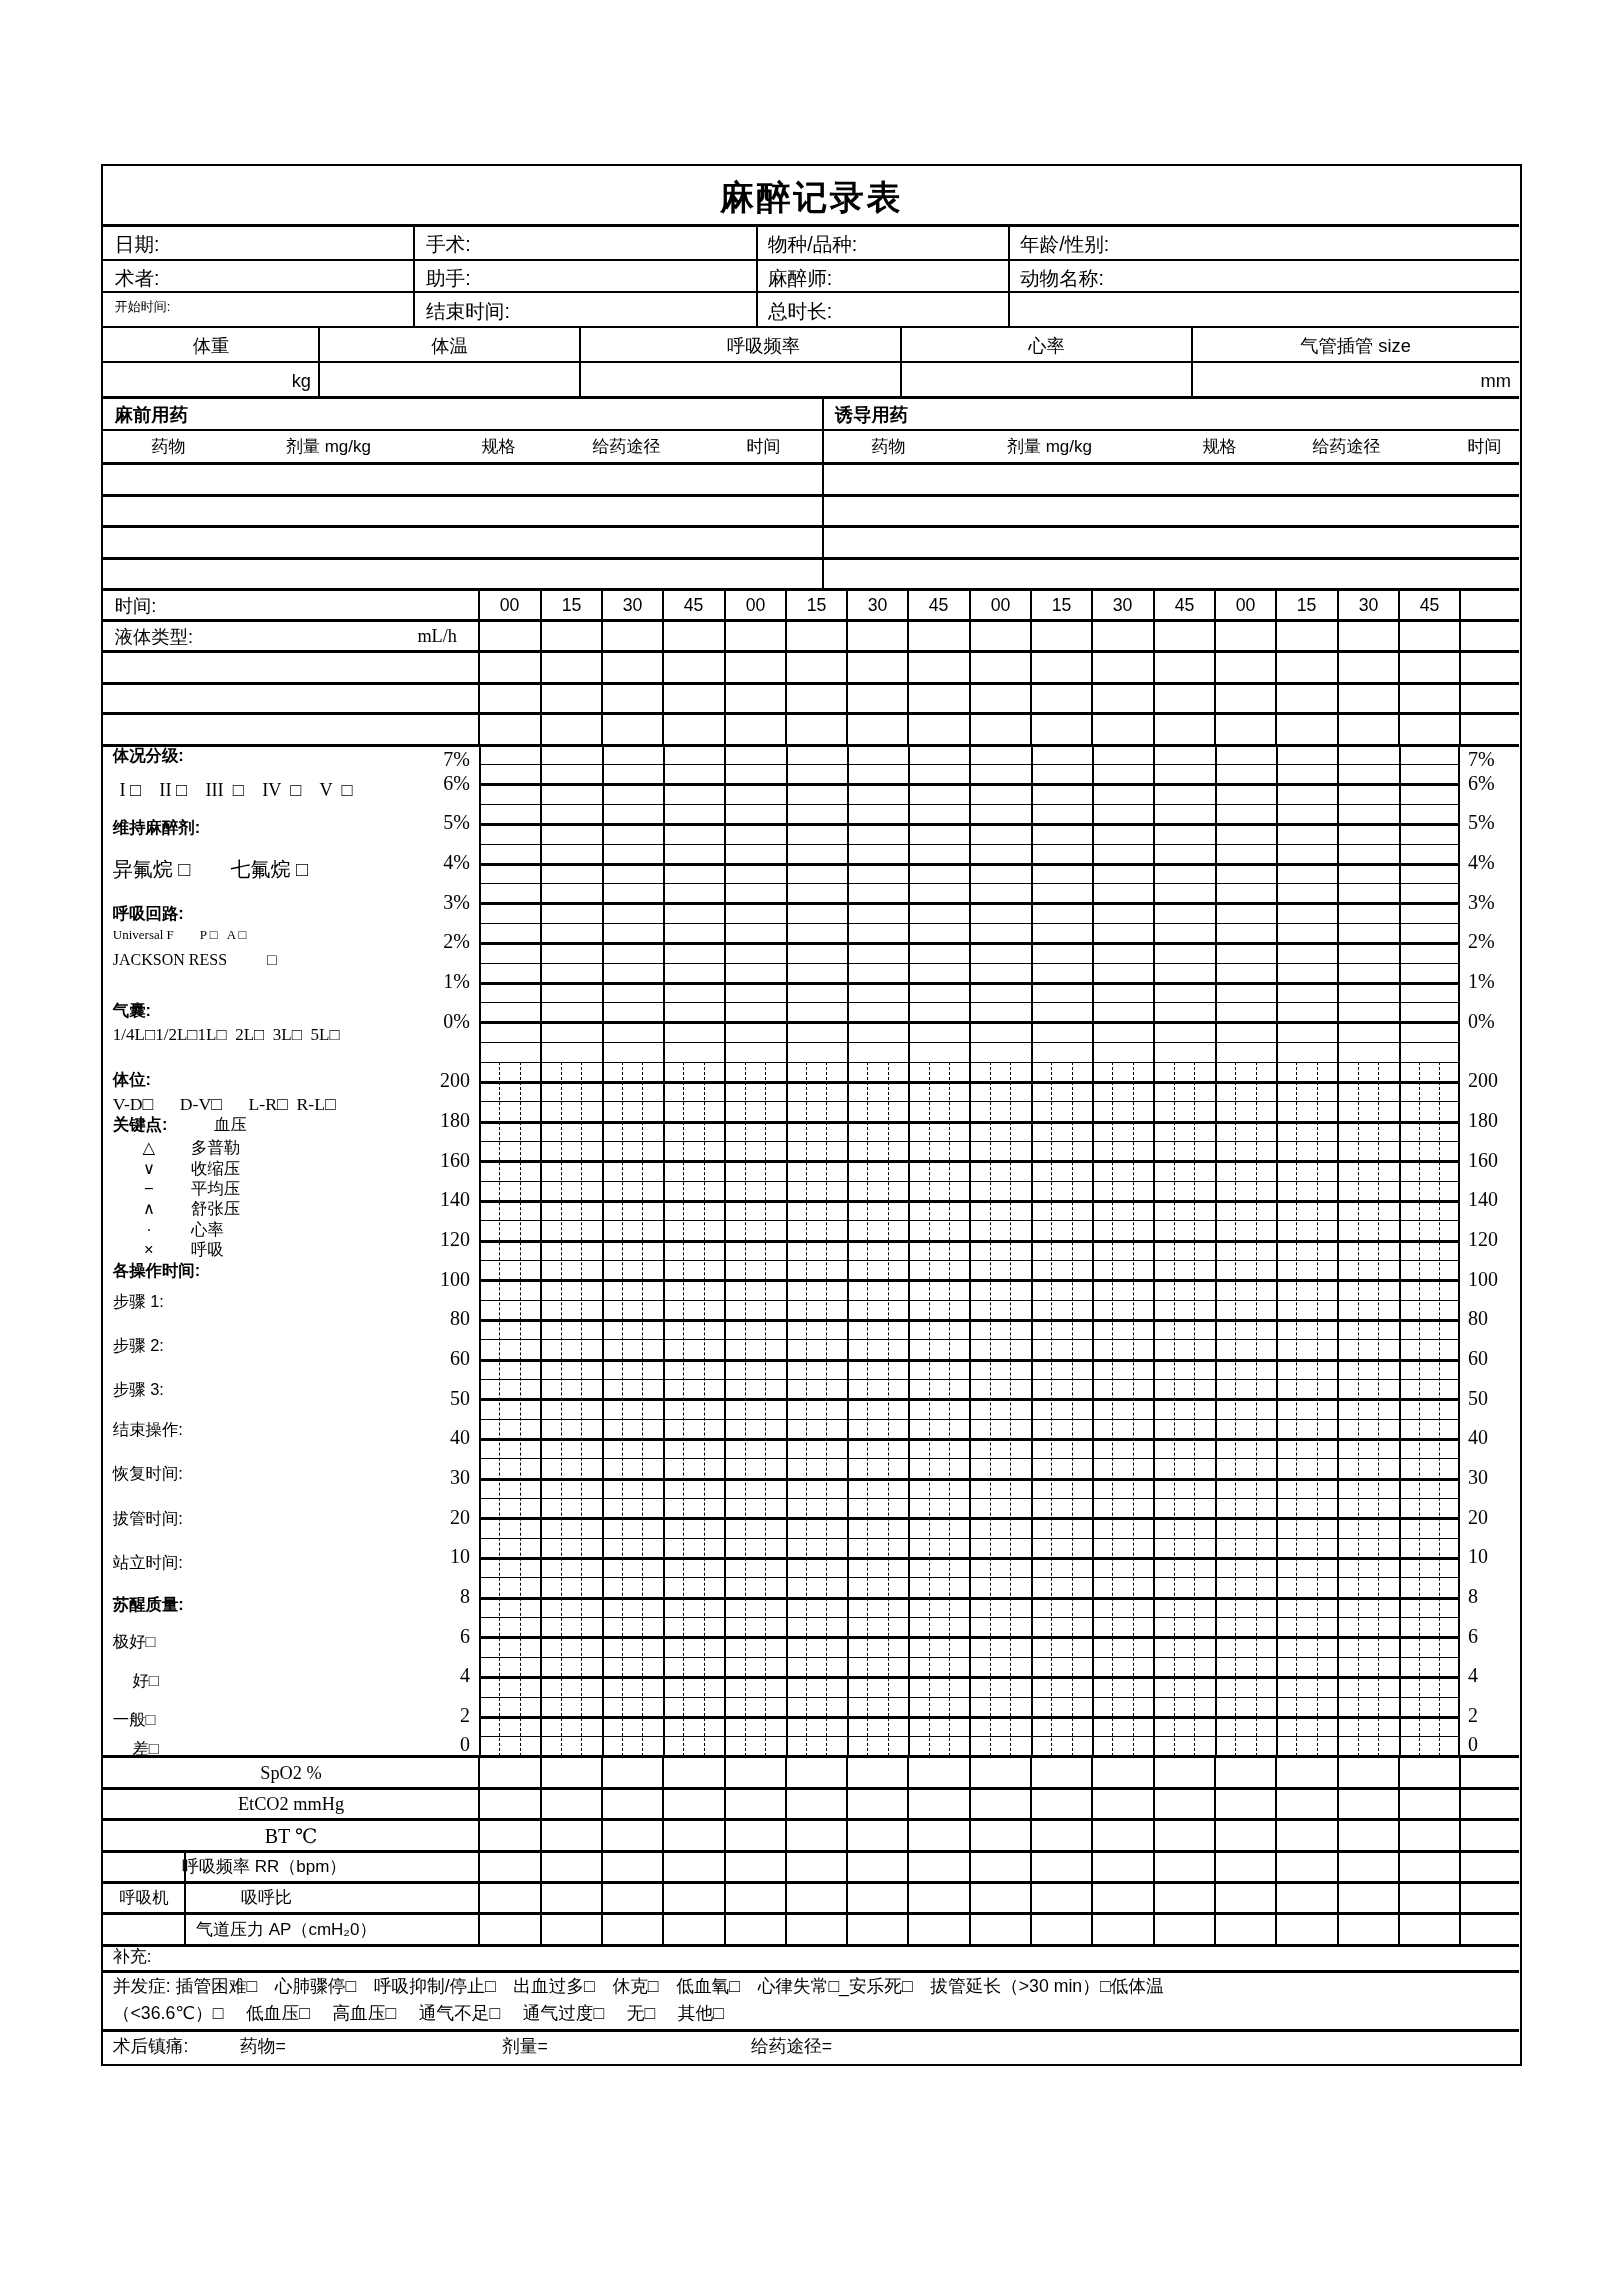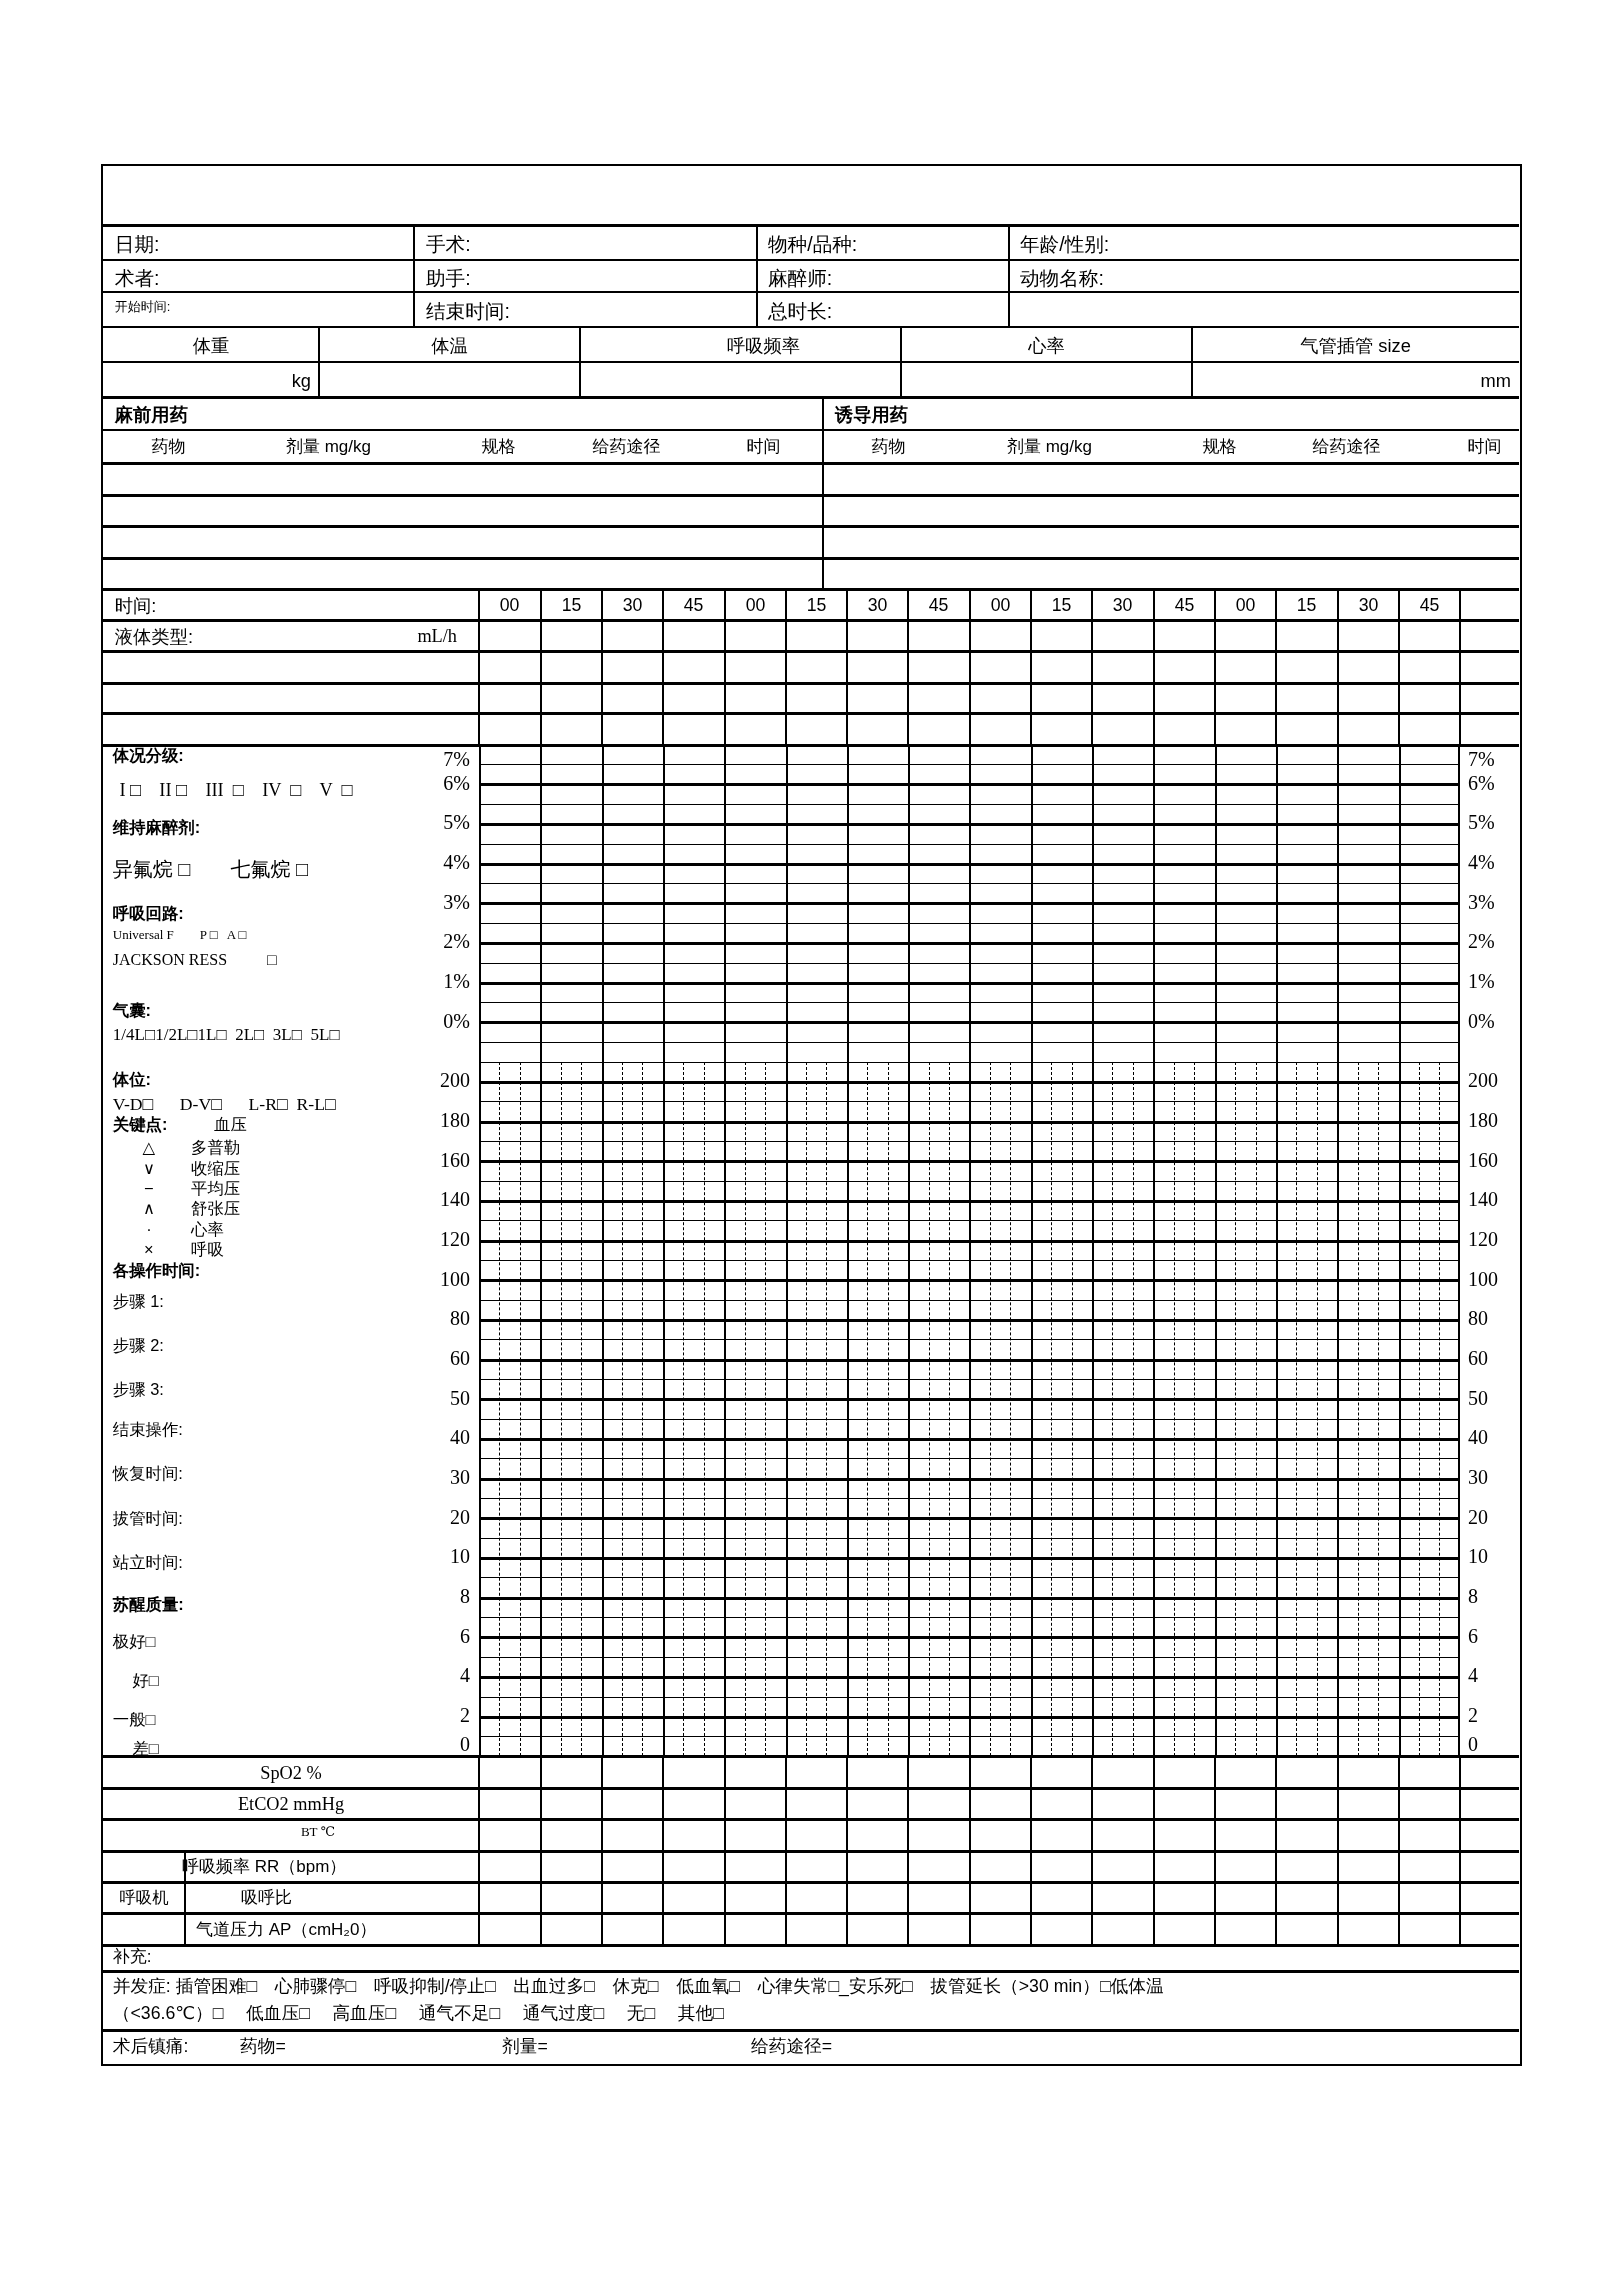--- a/index.html
+++ b/index.html
@@ -16,20 +16,21 @@
   .graph{position:absolute;overflow:visible;}
   .dash{position:absolute;width:0;border-left:1.3px dashed #000;}
   .title{position:absolute;left:0;width:100%;text-align:center;font-size:34px;font-weight:bold;letter-spacing:2.6px;}
 </style>
 </head>
 <body>
 
 <div class="page">
   <div class="form">
 
+    <div class="title" style="top:9.2px;">麻醉记录表</div>
 
     <div class="lbl" style="left:11.8px;top:67px;font-size:19.6px;">日期:</div>
     <div class="lbl" style="left:323px;top:67px;font-size:19.6px;">手术:</div>
     <div class="lbl" style="left:665px;top:67px;font-size:19.6px;">物种/品种:</div>
     <div class="lbl" style="left:917px;top:67px;font-size:19.6px;">年龄/性别:</div>
     <div class="lbl" style="left:11.8px;top:101px;font-size:19.6px;">术者:</div>
     <div class="lbl" style="left:323px;top:101px;font-size:19.6px;">助手:</div>
     <div class="lbl" style="left:665px;top:101px;font-size:19.6px;">麻醉师:</div>
     <div class="lbl" style="left:917px;top:101px;font-size:19.6px;">动物名称:</div>
     <div class="lbl" style="left:11.8px;top:134px;font-size:13px;">开始时间:</div>
@@ -343,19 +344,19 @@
       <div class="lbl" style="left:88px;top:1074px;font-size:16.4px;">呼吸</div>
       <div class="lbl" style="left:9.8px;top:1126px;font-size:16.4px;">步骤 1:</div>
       <div class="lbl" style="left:9.8px;top:1170px;font-size:16.4px;">步骤 2:</div>
       <div class="lbl" style="left:9.8px;top:1214px;font-size:16.4px;">步骤 3:</div>
       <div class="lbl" style="left:9.8px;top:1466px;font-size:16.4px;">极好□</div>
       <div class="lbl" style="left:29.4px;top:1505px;font-size:16.4px;">好□</div>
       <div class="lbl" style="left:9.8px;top:1544px;font-size:16.4px;">一般□</div>
       <div class="lbl" style="left:29.4px;top:1573px;font-size:16.4px;">差□</div>
       <div class="lbl serif ctr" style="left:0;top:1597px;width:376px;font-size:18.3px;">SpO2 %</div>
       <div class="lbl serif ctr" style="left:0;top:1628px;width:376px;font-size:18.3px;">EtCO2 mmHg</div>
-      <div class="lbl serif ctr" style="left:0;top:1659px;width:376px;font-size:13px;padding-left:27px;">BT ℃</div>
+      <div class="lbl serif ctr" style="left:0;top:1659px;width:376px;font-size:20px;">BT ℃</div>
       <div class="lbl" style="left:79px;top:1691px;font-size:17px;">呼吸频率 RR（bpm）</div>
       <div class="lbl" style="left:93px;top:1722px;font-size:17px;padding-left:45px;">吸呼比</div>
       <div class="lbl" style="left:93px;top:1754px;font-size:17px;">气道压力 AP（cmH₂0）</div>
     </div>
 </div>
 
 
 </body></html>

